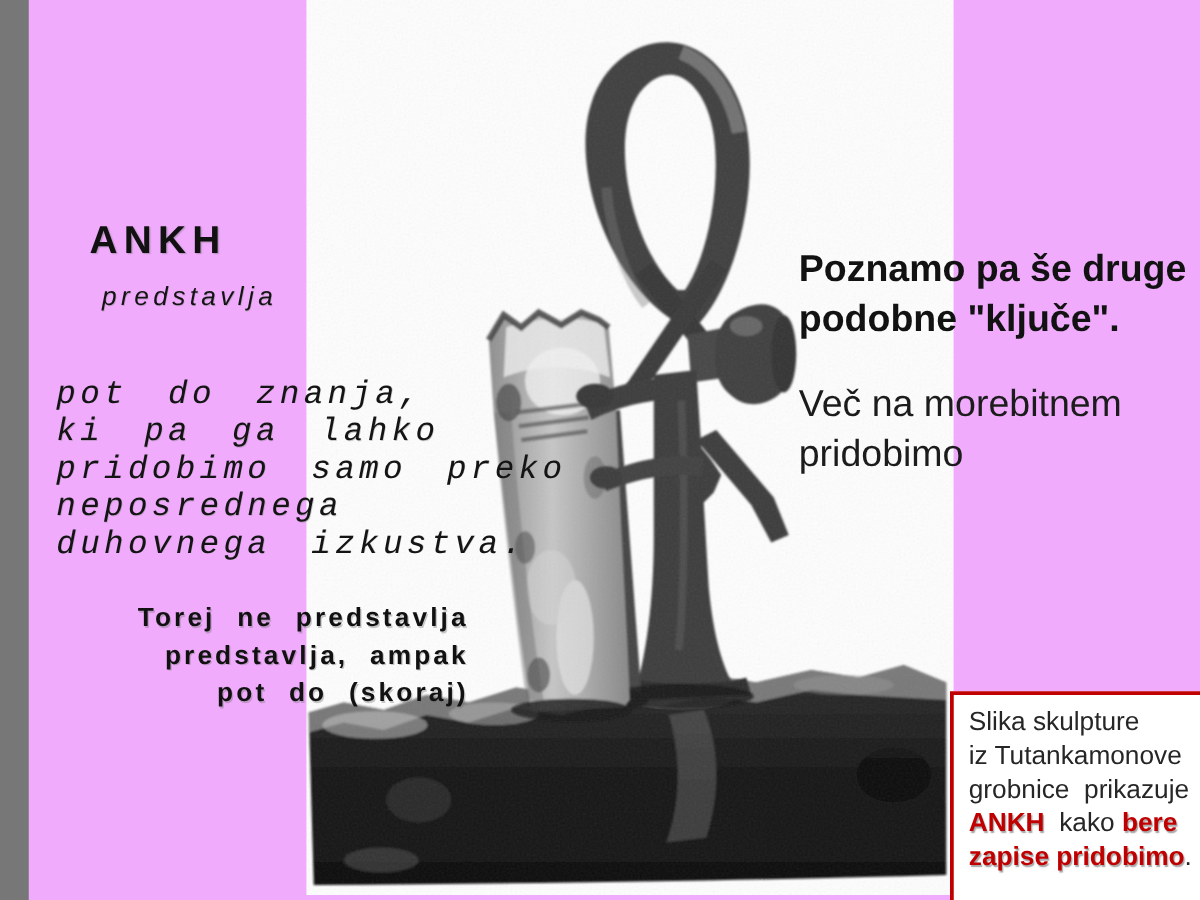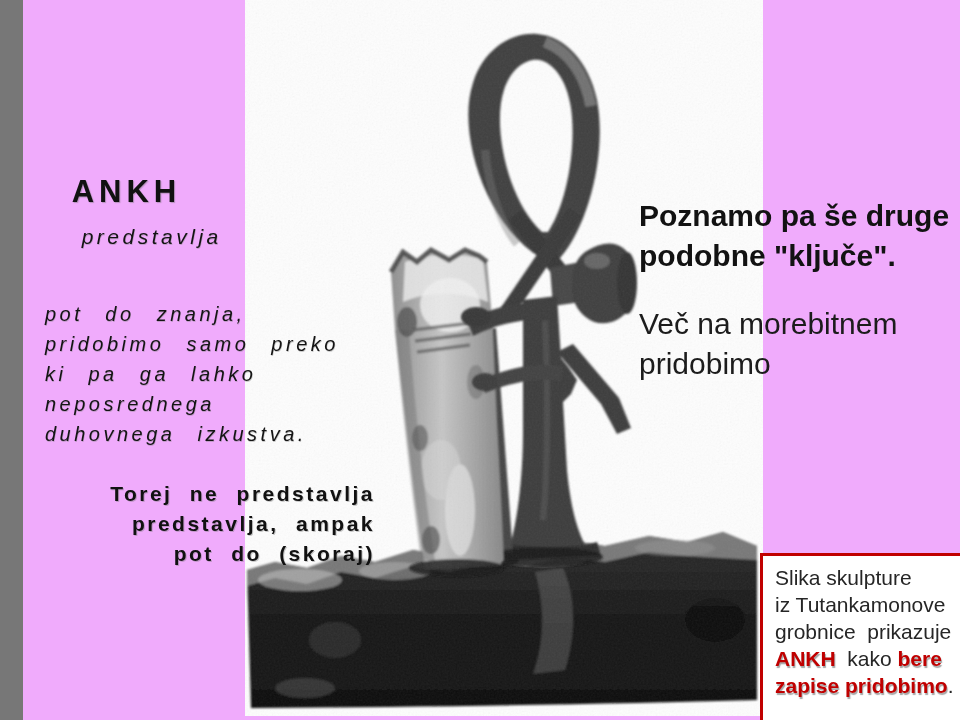--- a/index.html
+++ b/index.html
@@ -17,23 +17,24 @@
   .p1-line1{line-height:40px;white-space:pre;}
   .ankh-title{
     font-size:31px;font-weight:bold;letter-spacing:5px;color:#111;
     text-shadow:1px 1px 1px rgba(110,110,110,.45);
   }
   .p1-rest{
     font-size:21px;font-style:italic;letter-spacing:3.5px;word-spacing:11px;
     margin-left:10px;color:#141414;text-shadow:.5px .5px 0 rgba(130,130,130,.4);
   }
   .p1-line{
-    font-size:20px;font-style:italic;letter-spacing:3.5px;word-spacing:13px;
+    font-size:26px;font-style:italic;letter-spacing:3.5px;word-spacing:13px;
     line-height:30px;white-space:pre;color:#141414;
     text-shadow:.5px .5px 0 rgba(130,130,130,.4);
+    font-family:Liberation Mono, monospace;
   }
   .p2{margin-top:30px;text-align:right;}
   .p2-line{
     font-size:21px;font-weight:bold;letter-spacing:2.5px;word-spacing:9px;
     line-height:30px;white-space:pre;color:#111;
     text-shadow:1px 1px 0 rgba(120,120,120,.4);
   }
   
   .right-block{position:absolute;left:616px;top:196px;width:310px;z-index:3;}
   .rb-heading-line{
@@ -151,22 +152,22 @@
 
     <rect x="0" y="0" width="518" height="716" filter="url(#grain)" opacity="0.08"></rect>
   </svg>
 
   <div class="left-block">
     <div class="p1-line1">
       <span class="ankh-title">ANKH</span>
       <span class="p1-rest">predstavlja</span>
     </div>
     <div class="p1-line">pot do znanja,</div>
+    <div class="p1-line">ki pa ga lahko</div>
     <div class="p1-line">pridobimo samo preko</div>
-    <div class="p1-line">ki pa ga lahko</div>
     <div class="p1-line">neposrednega</div>
     <div class="p1-line">duhovnega izkustva.</div>
     <div class="p2">
       <div class="p2-line">Torej ne predstavlja</div>
       <div class="p2-line">predstavlja, ampak</div>
       <div class="p2-line">pot do (skoraj)</div>
     </div>
   </div>
 
   <div class="right-block">

